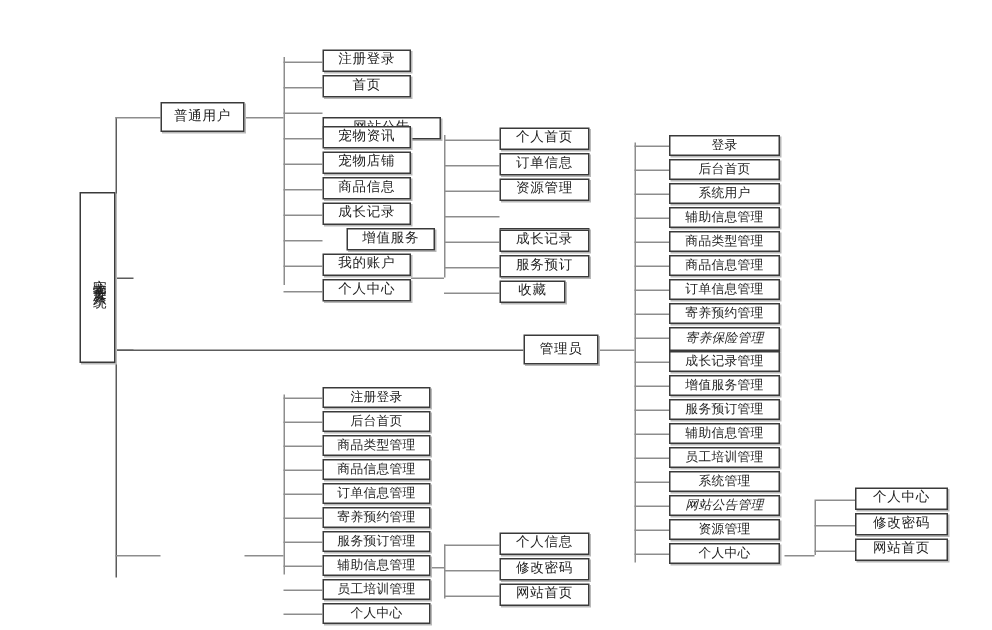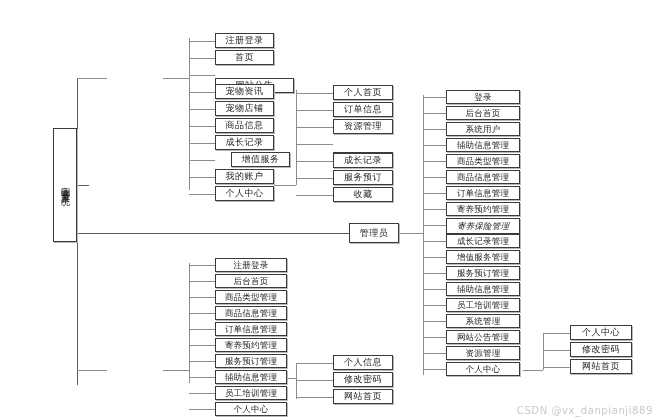--- a/index.html
+++ b/index.html
@@ -72,20 +72,21 @@
 <div id="canvas">
 
   <div class="node root" style="left:53px; top:128px; width:24px; height:114px;">宠物寄养系统</div>
 
   <div class="ln v dark" style="left:77px; top:78px; height:307px;"></div>
 
   <div class="ln h dark" style="left:77px; top:185px; width:12px;"></div>
   <div class="ln h dark" style="left:77px; top:233px; width:12px;"></div>
 
   <div class="ln h" style="left:77px; top:78px; width:30px;"></div>
+  <div class="node" style="left:107px; top:68px; width:56px; height:20px;">普通用户</div>
   <div class="ln h" style="left:163px; top:78px; width:26px;"></div>
 
   <div class="ln v" style="left:189px; top:38px; height:152px;"></div>
 
   <div id="col-regular-menu">
       <div class="ln h" style="left: 189px; top: 40.5px; width: 26px;"></div>
       <div class="node" style="left: 215px; top: 33px; width: 59px; height: 15px;">注册登录</div>
       <div class="ln h" style="left: 189px; top: 57.5px; width: 26px;"></div>
       <div class="node" style="left: 215px; top: 50px; width: 59px; height: 15px;">首页</div>
       <div class="ln h" style="left: 189px; top: 74.5px; width: 26px;"></div>
@@ -116,21 +117,21 @@
       <div class="node" style="left: 333px; top: 102px; width: 60px; height: 15px;">订单信息</div>
       <div class="ln h" style="left: 296px; top: 126.5px; width: 37px;"></div>
       <div class="node" style="left: 333px; top: 119px; width: 60px; height: 15px;">资源管理</div>
       <div class="ln h" style="left: 296px; top: 143.5px; width: 37px;"></div>
       <div class="node" style="left: 333px; top: 152px; width: 60px; height: 15px;">寄养保险</div>
       <div class="ln h" style="left: 296px; top: 160.5px; width: 37px;"></div>
       <div class="node" style="left: 333px; top: 153px; width: 60px; height: 15px;">成长记录</div>
       <div class="ln h" style="left: 296px; top: 177.5px; width: 37px;"></div>
       <div class="node" style="left: 333px; top: 170px; width: 60px; height: 15px;">服务预订</div>
       <div class="ln h" style="left: 296px; top: 194.5px; width: 37px;"></div>
-      <div class="node" style="left: 333px; top: 187px; width: 60px; height: 15px;">收藏</div>
+      <div class="node" style="left: 333px; top: 187px; width: 44px; height: 15px;">收藏</div>
     </div>
 
   <div class="ln h dark" style="left:77px; top:233px; width:272px;"></div>
   <div class="node" style="left:349px; top:223px; width:50px; height:20px;">管理员</div>
   <div class="ln h" style="left:399px; top:233px; width:24px;"></div>
 
   <div class="ln v" style="left:423px; top:95px; height:280px;"></div>
 
   <div id="col-admin-menu">
       <div class="ln h" style="left: 423px; top: 97px; width: 23px;"></div>
@@ -157,21 +158,21 @@
       <div class="node small" style="left: 446px; top: 250px; width: 74px; height: 14px;">增值服务管理</div>
       <div class="ln h" style="left: 423px; top: 273px; width: 23px;"></div>
       <div class="node small" style="left: 446px; top: 266px; width: 74px; height: 14px;">服务预订管理</div>
       <div class="ln h" style="left: 423px; top: 289px; width: 23px;"></div>
       <div class="node small" style="left: 446px; top: 282px; width: 74px; height: 14px;">辅助信息管理</div>
       <div class="ln h" style="left: 423px; top: 305px; width: 23px;"></div>
       <div class="node small" style="left: 446px; top: 298px; width: 74px; height: 14px;">员工培训管理</div>
       <div class="ln h" style="left: 423px; top: 321px; width: 23px;"></div>
       <div class="node small" style="left: 446px; top: 314px; width: 74px; height: 14px;">系统管理</div>
       <div class="ln h" style="left: 423px; top: 337px; width: 23px;"></div>
-      <div class="node small" style="left: 446px; top: 330px; width: 74px; height: 14px;">网站公告管理</div>
+      <div class="node small" style="left: 446px; top: 330px; width: 74px; height: 14px; font-style: italic;">网站公告管理</div>
       <div class="ln h" style="left: 423px; top: 353px; width: 23px;"></div>
       <div class="node small" style="left: 446px; top: 346px; width: 74px; height: 14px;">资源管理</div>
       <div class="ln h" style="left: 423px; top: 369px; width: 23px;"></div>
       <div class="node small" style="left: 446px; top: 362px; width: 74px; height: 14px;">个人中心</div>
     </div>
 
   <div class="ln h" style="left:523px; top:370px; width:20px;"></div>
   <div class="ln v" style="left:543px; top:334px; height:36px;"></div>
 
   <div id="col-admin-center">
@@ -216,14 +217,13 @@
 
   <div id="col-staff-center">
       <div class="ln h" style="left: 296px; top: 362.5px; width: 37px;"></div>
       <div class="node" style="left: 333px; top: 355px; width: 60px; height: 15px;">个人信息</div>
       <div class="ln h" style="left: 296px; top: 379.5px; width: 37px;"></div>
       <div class="node" style="left: 333px; top: 372px; width: 60px; height: 15px;">修改密码</div>
       <div class="ln h" style="left: 296px; top: 396.5px; width: 37px;"></div>
       <div class="node" style="left: 333px; top: 389px; width: 60px; height: 15px;">网站首页</div>
     </div>
 
-  <div id="watermark">CSDN @vx_danpianji889</div>
 </div>
 
 </body></html>

